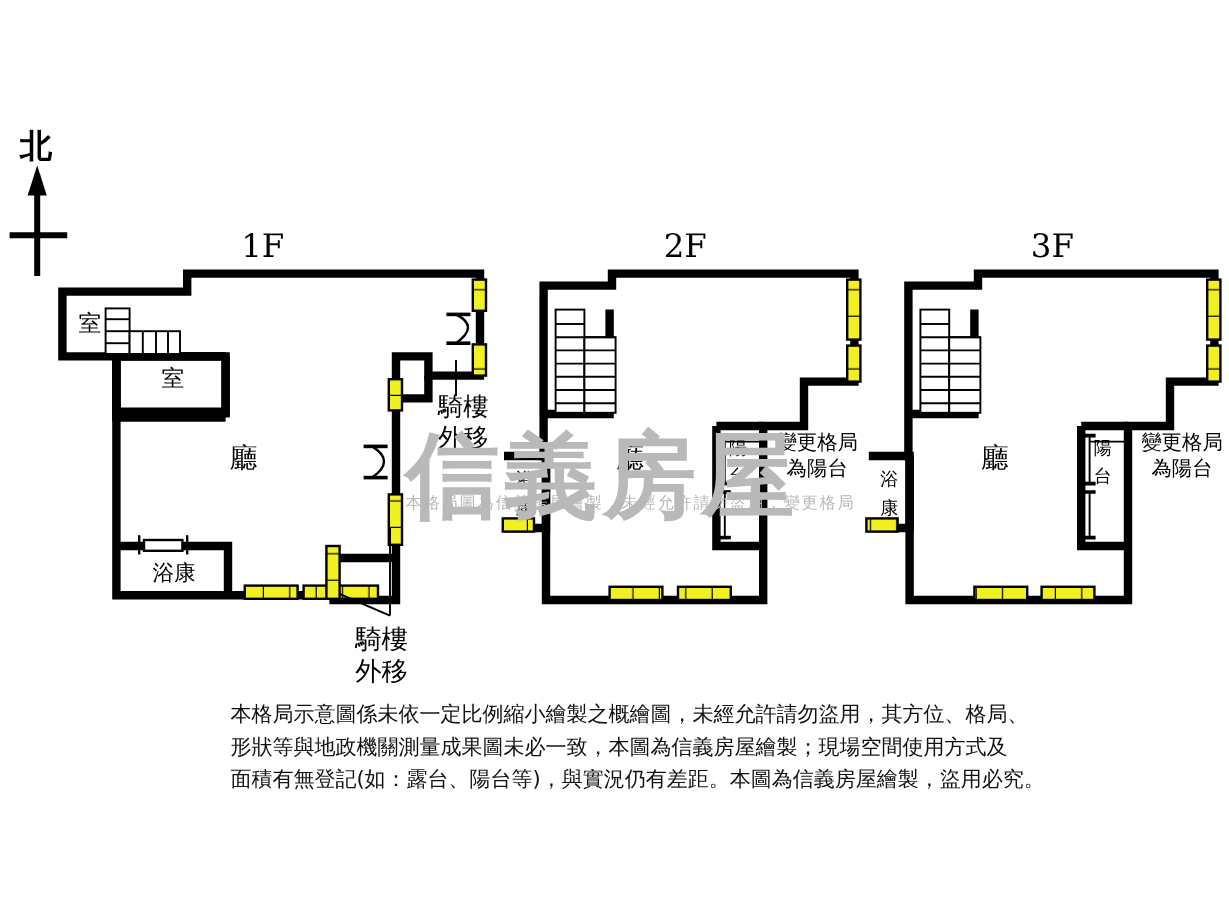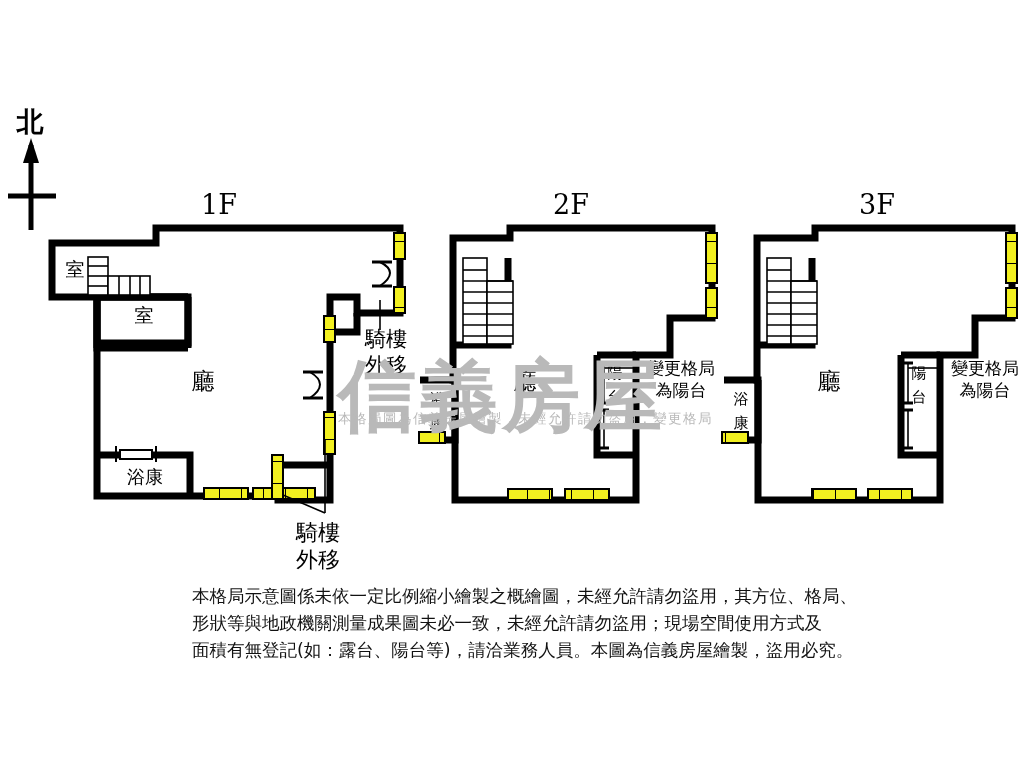--- a/index.html
+++ b/index.html
@@ -277,17 +277,17 @@
     <text class="cjk" x="985" y="374" font-size="17" text-anchor="middle">變更格局</text>
     <text class="cjk" x="985" y="396" font-size="17" text-anchor="middle">為陽台</text>
 
   </svg>
 
   <div class="wm-big">信義房屋</div>
   <div class="wm-small">本格局圖為信義房屋繪製，未經允許請勿盜用，變更格局</div>
 
   <div class="disclaimer">
     <div>本格局示意圖係未依一定比例縮小繪製之概繪圖，未經允許請勿盜用，其方位、格局、</div>
-    <div>形狀等與地政機關測量成果圖未必一致，未經允許請勿盜用；現場空間使用方式及</div>
-    <div>面積有無登記(如：露台、陽台等)，請洽業務人員。本圖為信義房屋繪製，盜用必究。</div>
+    <div>形狀等與地政機關測量成果圖未必一致，本圖為信義房屋繪製；現場空間使用方式及</div>
+    <div>面積有無登記(如：露台、陽台等)，與實況仍有差距。本圖為信義房屋繪製，盜用必究。</div>
   </div>
 
 </div>
 
 </body></html>

